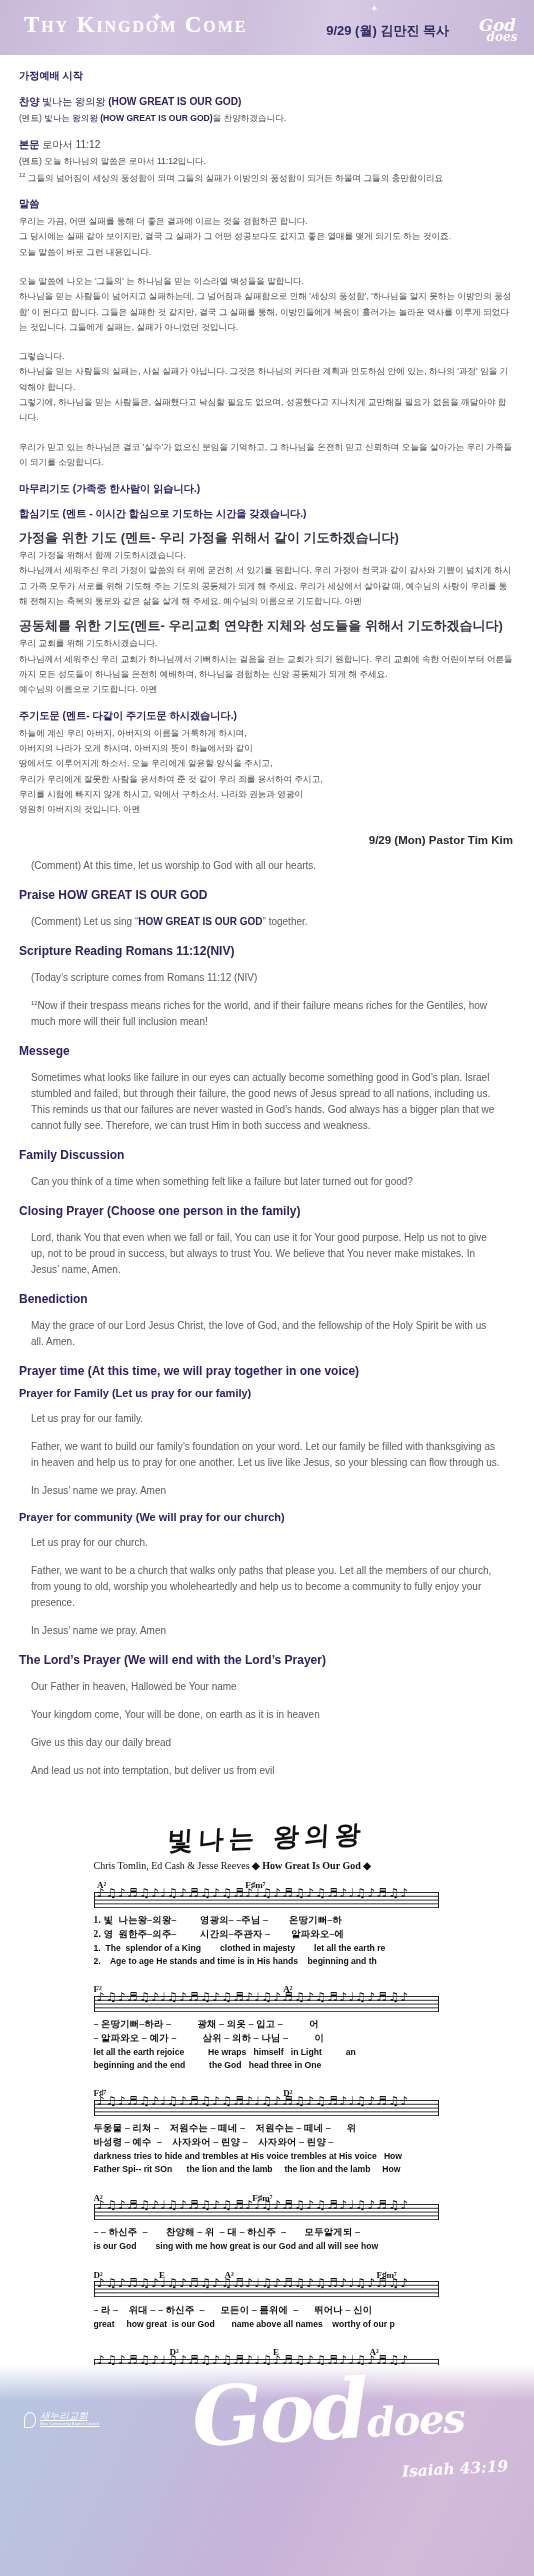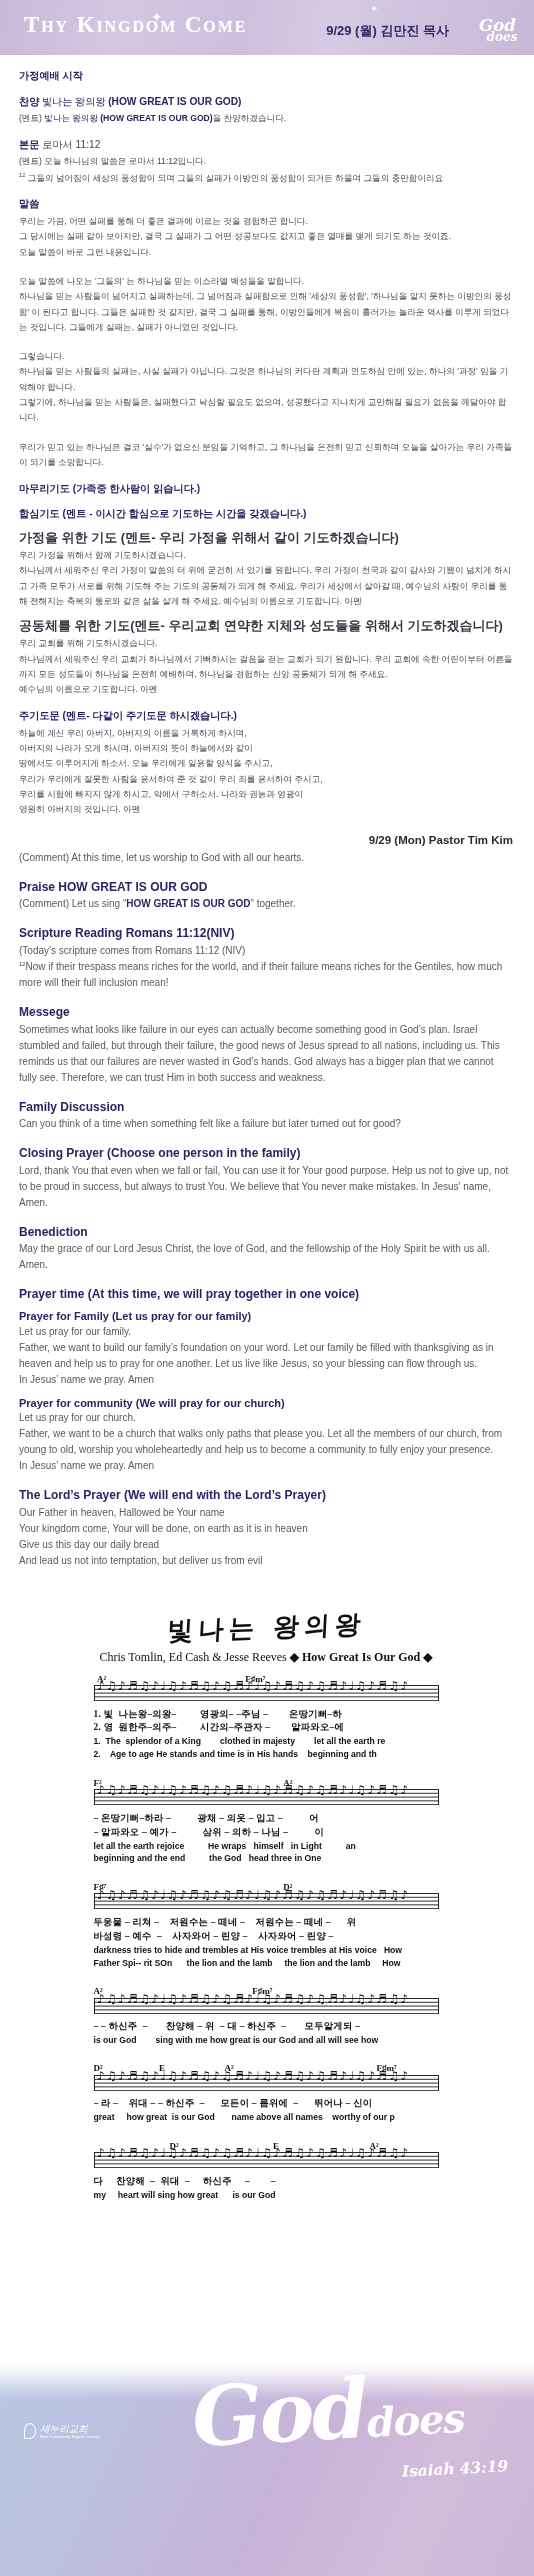--- a/index.html
+++ b/index.html
@@ -26,27 +26,27 @@
   .kh:first-child{margin-top:0;}
   .ksub{color:#3a3442;font-weight:bold;font-size:13px;margin:7.7px 0 1.3px 0;}
   .kp{color:#45454e;font-size:8.6px;line-height:1.78;margin:0;}
   .gap-top{margin-top:14px;}
   .songkr{font-family:"Liberation Serif",serif;color:#2b2364;font-weight:normal;}
   .songen{color:#2b2364;font-weight:bold;}
   sup{font-size:5.8px;color:#45454e;}
   .byline{text-align:right;color:#2a2a33;font-weight:bold;font-size:11.5px;margin:16.6px 0 3.8px 0;}
   .eh{color:#2b2364;font-weight:bold;font-size:12px;margin:14px 0 2.6px 0;}
   .esub{color:#2b2364;font-weight:bold;font-size:11px;margin:9px 0 1.3px 0;}
-  .ep{color:#5a5a60;font-size:10px;line-height:1.6;margin:0;}
+  .ep{color:#5a5a60;font-size:10px;line-height:1.6;margin:12px;}
   .ep .bold-navy{color:#2b2364;font-weight:bold;}
   
   .music{width:345px;margin:41px auto 0 auto;color:#111;}
   .m-title{text-align:center;font-family:"DejaVu Serif",serif;font-weight:bold;font-size:25.6px;
            letter-spacing:5.1px;transform:rotate(-2deg) skewX(-5deg);margin-bottom:5.1px;}
-  .m-credit{text-align:center;font-family:"Liberation Serif",serif;font-size:12px;margin-bottom:9px;}
+  .m-credit{font-family:"Liberation Serif",serif;font-size:10px;margin-bottom:9px;}
   .m-credit .sub{font-weight:bold;}
   .system{position:relative;margin-bottom:16.6px;}
   .chord-row{position:relative;height:11.5px;font-family:"Liberation Serif",serif;font-weight:bold;font-size:9px;}
   .chord{position:absolute;top:0;}
   .sys-0 .chord:nth-child(1){left:1%}  .sys-0 .chord:nth-child(2){left:44%}
   .sys-1 .chord:nth-child(1){left:0%}  .sys-1 .chord:nth-child(2){left:55%}
   .sys-2 .chord:nth-child(1){left:0%}  .sys-2 .chord:nth-child(2){left:55%}
   .sys-3 .chord:nth-child(1){left:0%}  .sys-3 .chord:nth-child(2){left:46%}
   .sys-4 .chord:nth-child(1){left:0%}  .sys-4 .chord:nth-child(2){left:19%}
   .sys-4 .chord:nth-child(3){left:38%} .sys-4 .chord:nth-child(4){left:82%}
@@ -63,21 +63,21 @@
   .ftr{position:absolute;left:0;bottom:0;width:534px;height:211px;overflow:hidden;
        background:linear-gradient(115deg,#b7c7e2 0%,#bdbfde 25%,#c7b3d9 52%,#d3bbda 78%,#ccb6d7 100%);}
   .ftr::before{content:"";position:absolute;left:0;top:0;right:0;height:35px;
        background:linear-gradient(#ffffff,rgba(255,255,255,0));}
   .goddoes{position:absolute;left:192px;top:3.8px;color:#ffffff;transform:rotate(-3deg);
        font-family:"DejaVu Serif",serif;font-style:italic;font-weight:bold;white-space:nowrap;}
   .goddoes .big{font-size:82px;line-height:1;letter-spacing:-2.6px;}
   .goddoes .small{font-size:40px;letter-spacing:-1.3px;}
   .isaiah{position:absolute;left:402px;top:95px;color:#ffffff;transform:rotate(-3deg);
        font-family:"DejaVu Serif",serif;font-style:italic;font-weight:bold;font-size:15.3px;}
-  .church{position:absolute;left:24px;top:57px;color:#ffffff;display:flex;align-items:flex-end;}
+  .church{position:absolute;left:24px;top:46px;color:#ffffff;display:flex;align-items:flex-start;text-decoration:underline;}
   .church-mark{width:10.2px;height:14px;border:1.3px solid #ffffff;border-radius:50% 50% 50% 0;
        margin-right:3.8px;margin-top:1.3px;}
   .church-kr{font-size:9.6px;font-family:"DejaVu Serif",serif;font-style:italic;line-height:1.1;}
   .church-en{font-size:4.2px;display:block;font-family:"Liberation Sans",sans-serif;font-style:normal;}
 </style>
 </head>
 <body>
 
 <div class="page">
 

